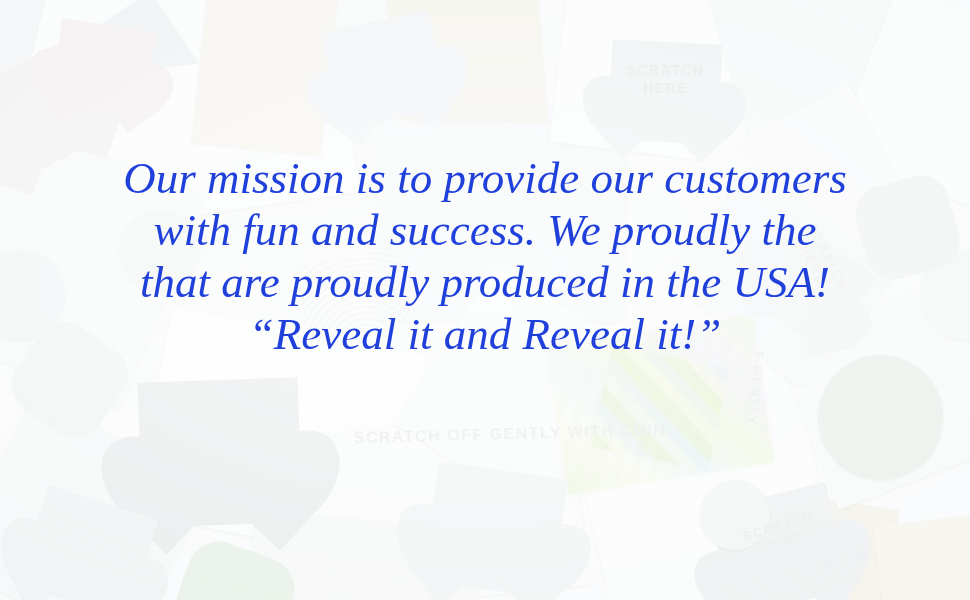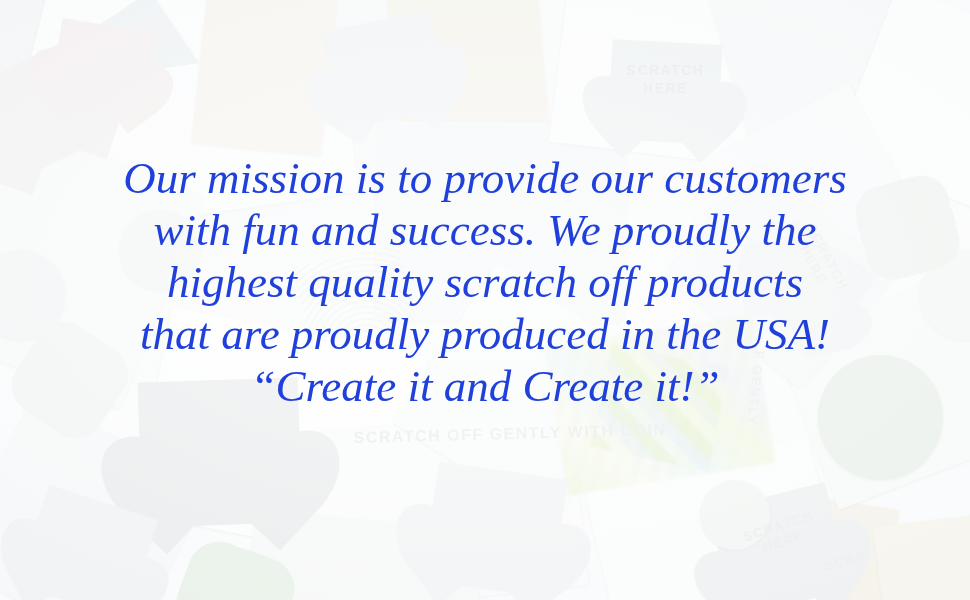--- a/index.html
+++ b/index.html
@@ -234,18 +234,17 @@
     <div style="position:absolute;left:300px;top:255px;width:110px;height:80px;opacity:0.45;transform:rotate(-12deg);
                 background:repeating-radial-gradient(circle at 50% 120%, rgba(190,195,200,0.7) 0 2px, rgba(250,250,250,0) 2px 6px);"></div>
 
     <div id="bg-wash"></div>
     <div id="bg-vignette"></div>
   </div>
 
   <div id="headline">
     <span class="line l1">Our mission is to provide our customers</span>
     <span class="line l2">with fun and success. We proudly the</span>
-    <span class="line l3">highest quality scratch off products</span>
     <span class="line l4">that are proudly produced in the USA!</span>
-    <span class="line l6">“Create it and Create it!”</span>
+    <span class="line l6">“Reveal it and Reveal it!”</span>
   </div>
 
 </div>
 
 </body></html>

